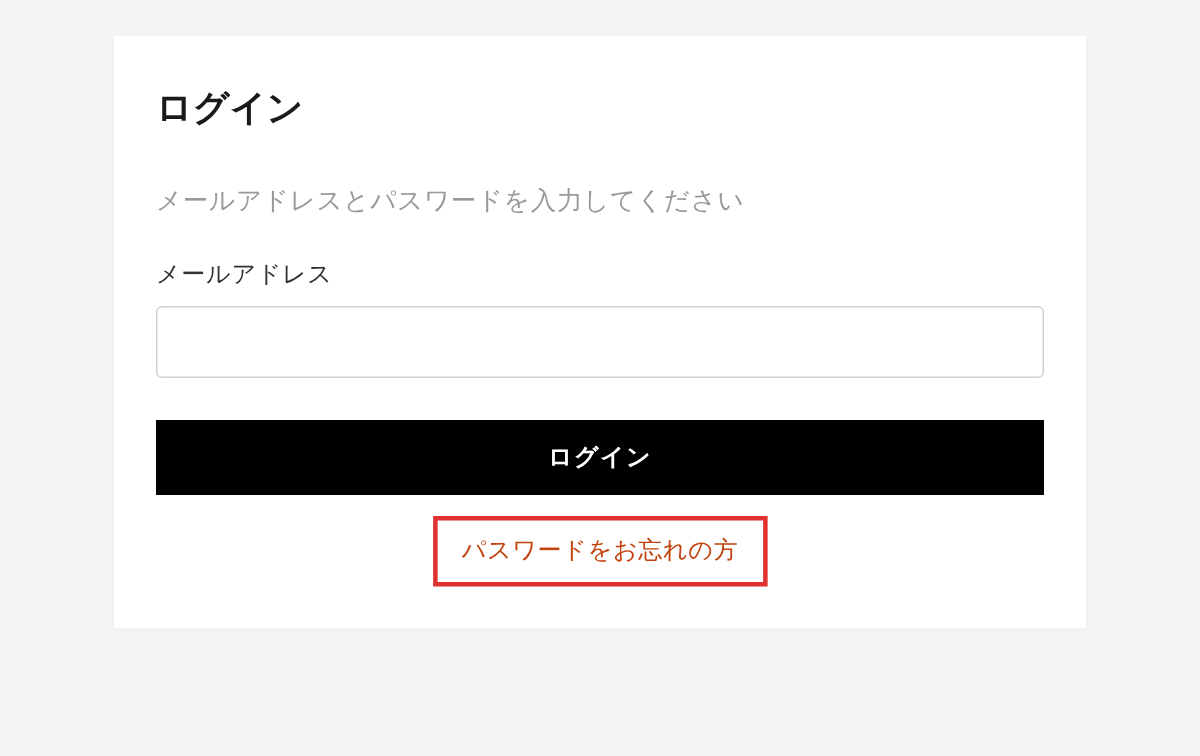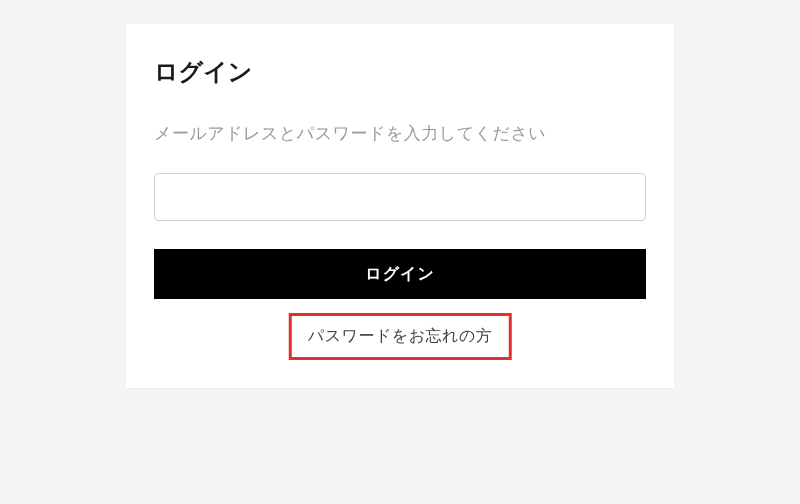--- a/index.html
+++ b/index.html
@@ -12,21 +12,21 @@
       font-family: -apple-system, BlinkMacSystemFont, "Segoe UI", "Hiragino Sans", "Hiragino Kaku Gothic ProN", Meiryo, sans-serif;
       width: 800px;
       height: 504px;
       display: flex;
       align-items: flex-start;
       justify-content: center;
       padding-top: 24px;
     }
     .login-card {
       background-color: #ffffff;
-      width: 548px;
+      width: 648px;
       padding: 32px 28px 28px 28px;
       box-shadow: 0 1px 3px rgba(0,0,0,0.05);
     }
     .login-title {
       font-size: 24px;
       font-weight: 700;
       color: #1a1a1a;
       margin-bottom: 8px;
     }
     .login-subtitle {
@@ -95,35 +95,36 @@
       margin-top: 14px;
       text-align: center;
       border: 3px solid #e03030;
       padding: 10px 16px;
       display: inline-block;
       position: relative;
       left: 50%;
       transform: translateX(-50%);
     }
     .forgot-link {
-      color: #404040;
+      color: #c2410c;
       font-size: 16px;
       text-decoration: none;
       cursor: pointer;
       letter-spacing: 0.5px;
     }
   </style>
 </head>
 <body>
 
 <div class="login-card">
   <h1 class="login-title">ログイン</h1>
   <p class="login-subtitle">メールアドレスとパスワードを入力してください</p>
 
   <div class="field-group">
+    <label class="field-label">メールアドレス</label>
     <input type="text" class="text-input" value="" style="">
   </div>
 
 
   <button type="submit" class="login-button">ログイン</button>
 
   <div class="forgot-wrapper">
     <a class="forgot-link">パスワードをお忘れの方</a>
   </div>
 </div>

